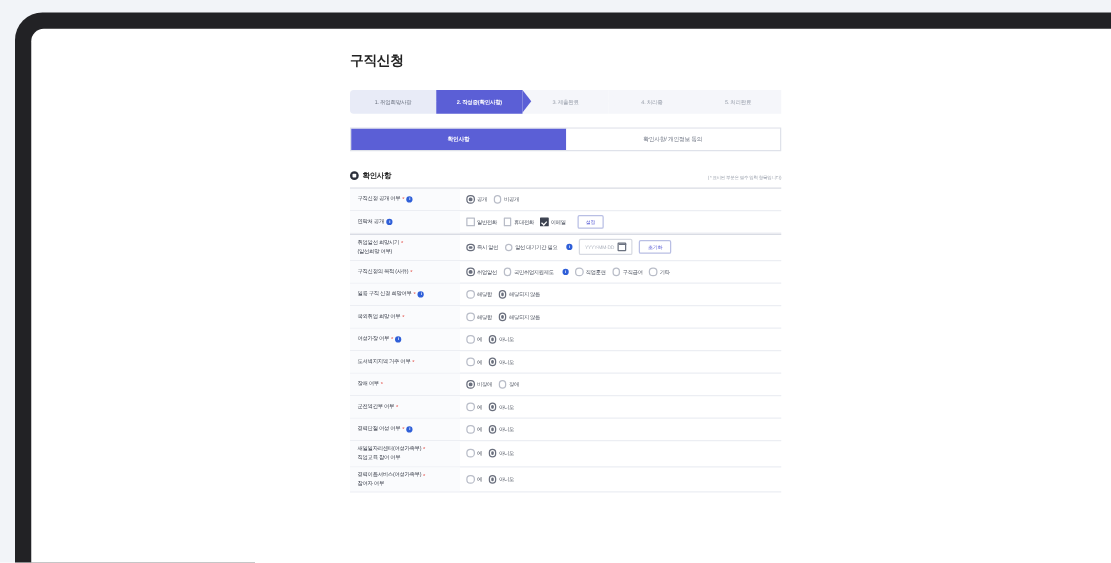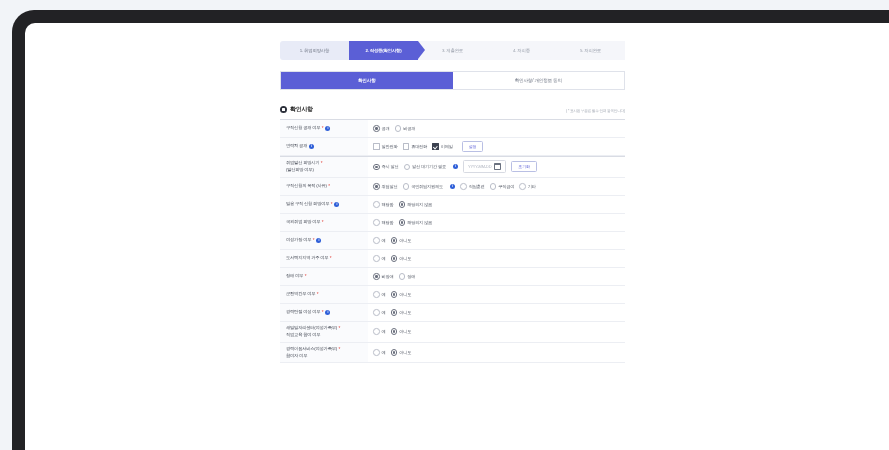--- a/index.html
+++ b/index.html
@@ -97,20 +97,21 @@
   .cal-ico{width:5px;height:5px;border:0.8px solid #6b7280;border-radius:0.8px;position:relative;flex:none;}
   .cal-ico:before{content:"";position:absolute;left:-0.8px;top:-0.8px;right:-0.8px;height:1.4px;background:#6b7280;}
 </style>
 </head>
 <body>
 
 <div class="device-frame">
   <div class="screen">
     <div class="page">
 
+      <div class="page-title">구직신청</div>
 
       <div class="stepper">
           <div class="step">
             <span>1. 취업희망사항</span>
           </div>
           <div class="step active">
             <span>2. 작성중(확인사항)</span>
           </div>
           <div class="step">
             <span>3. 제출완료</span>

